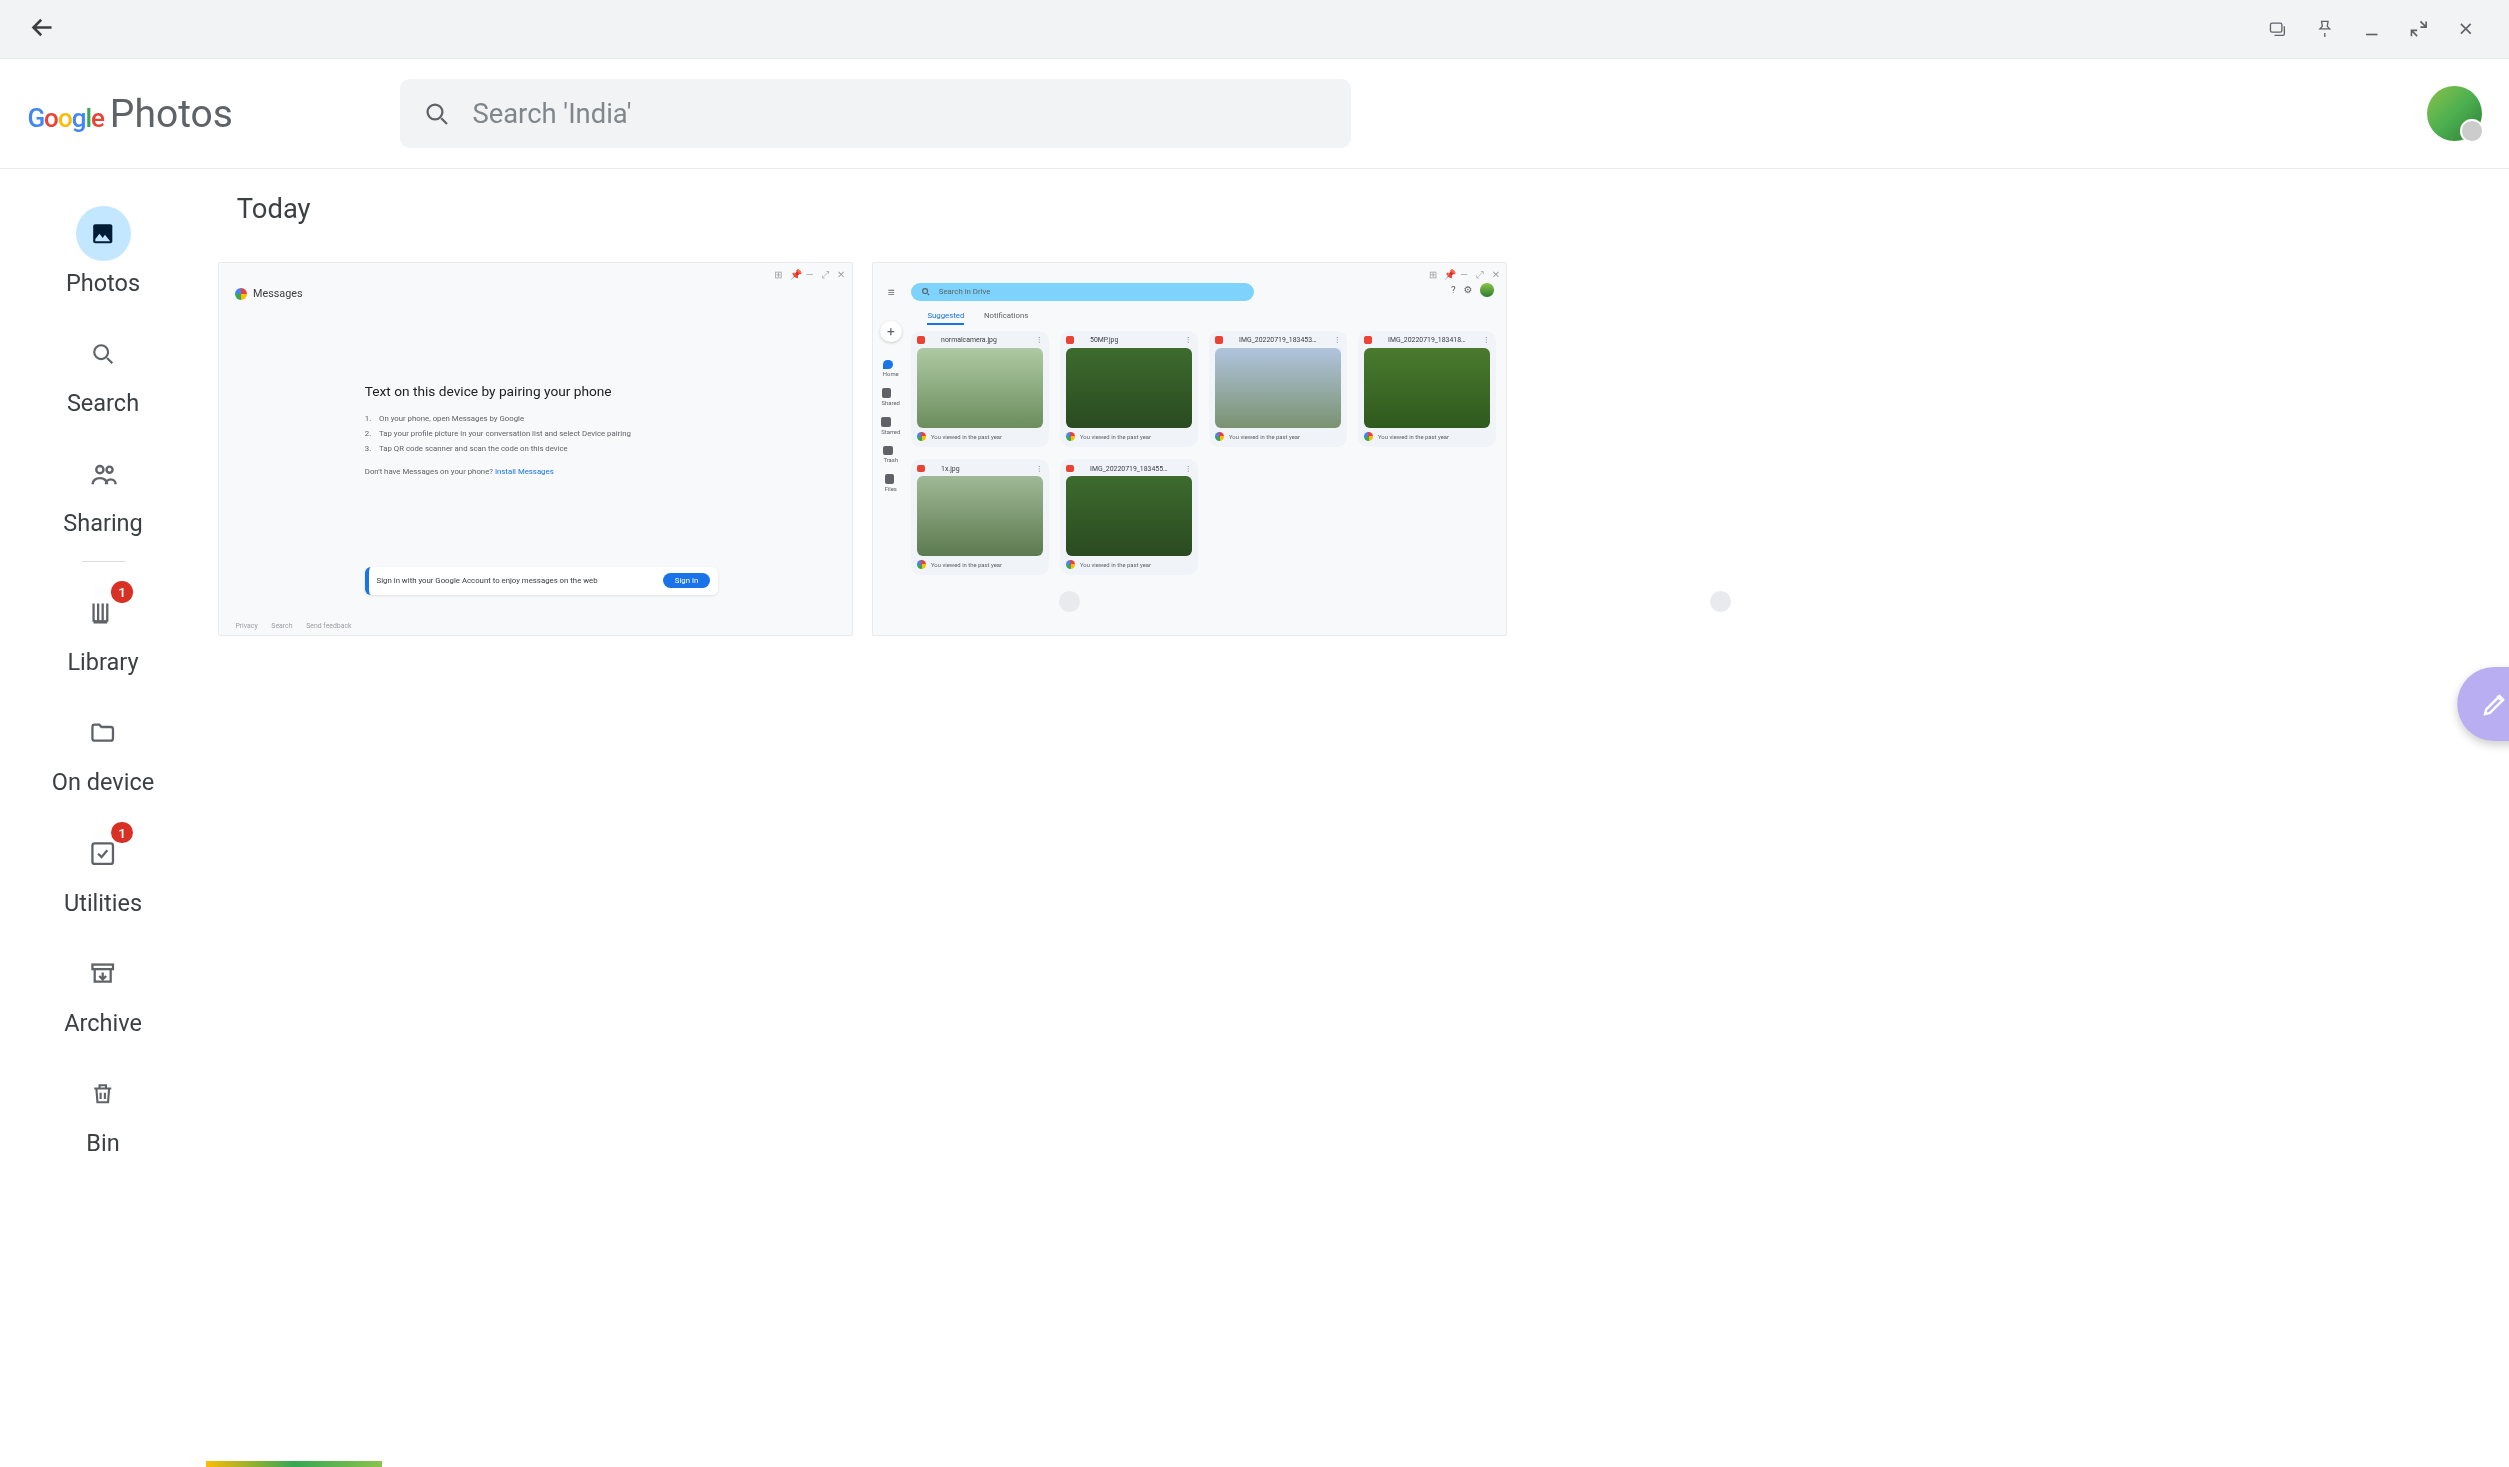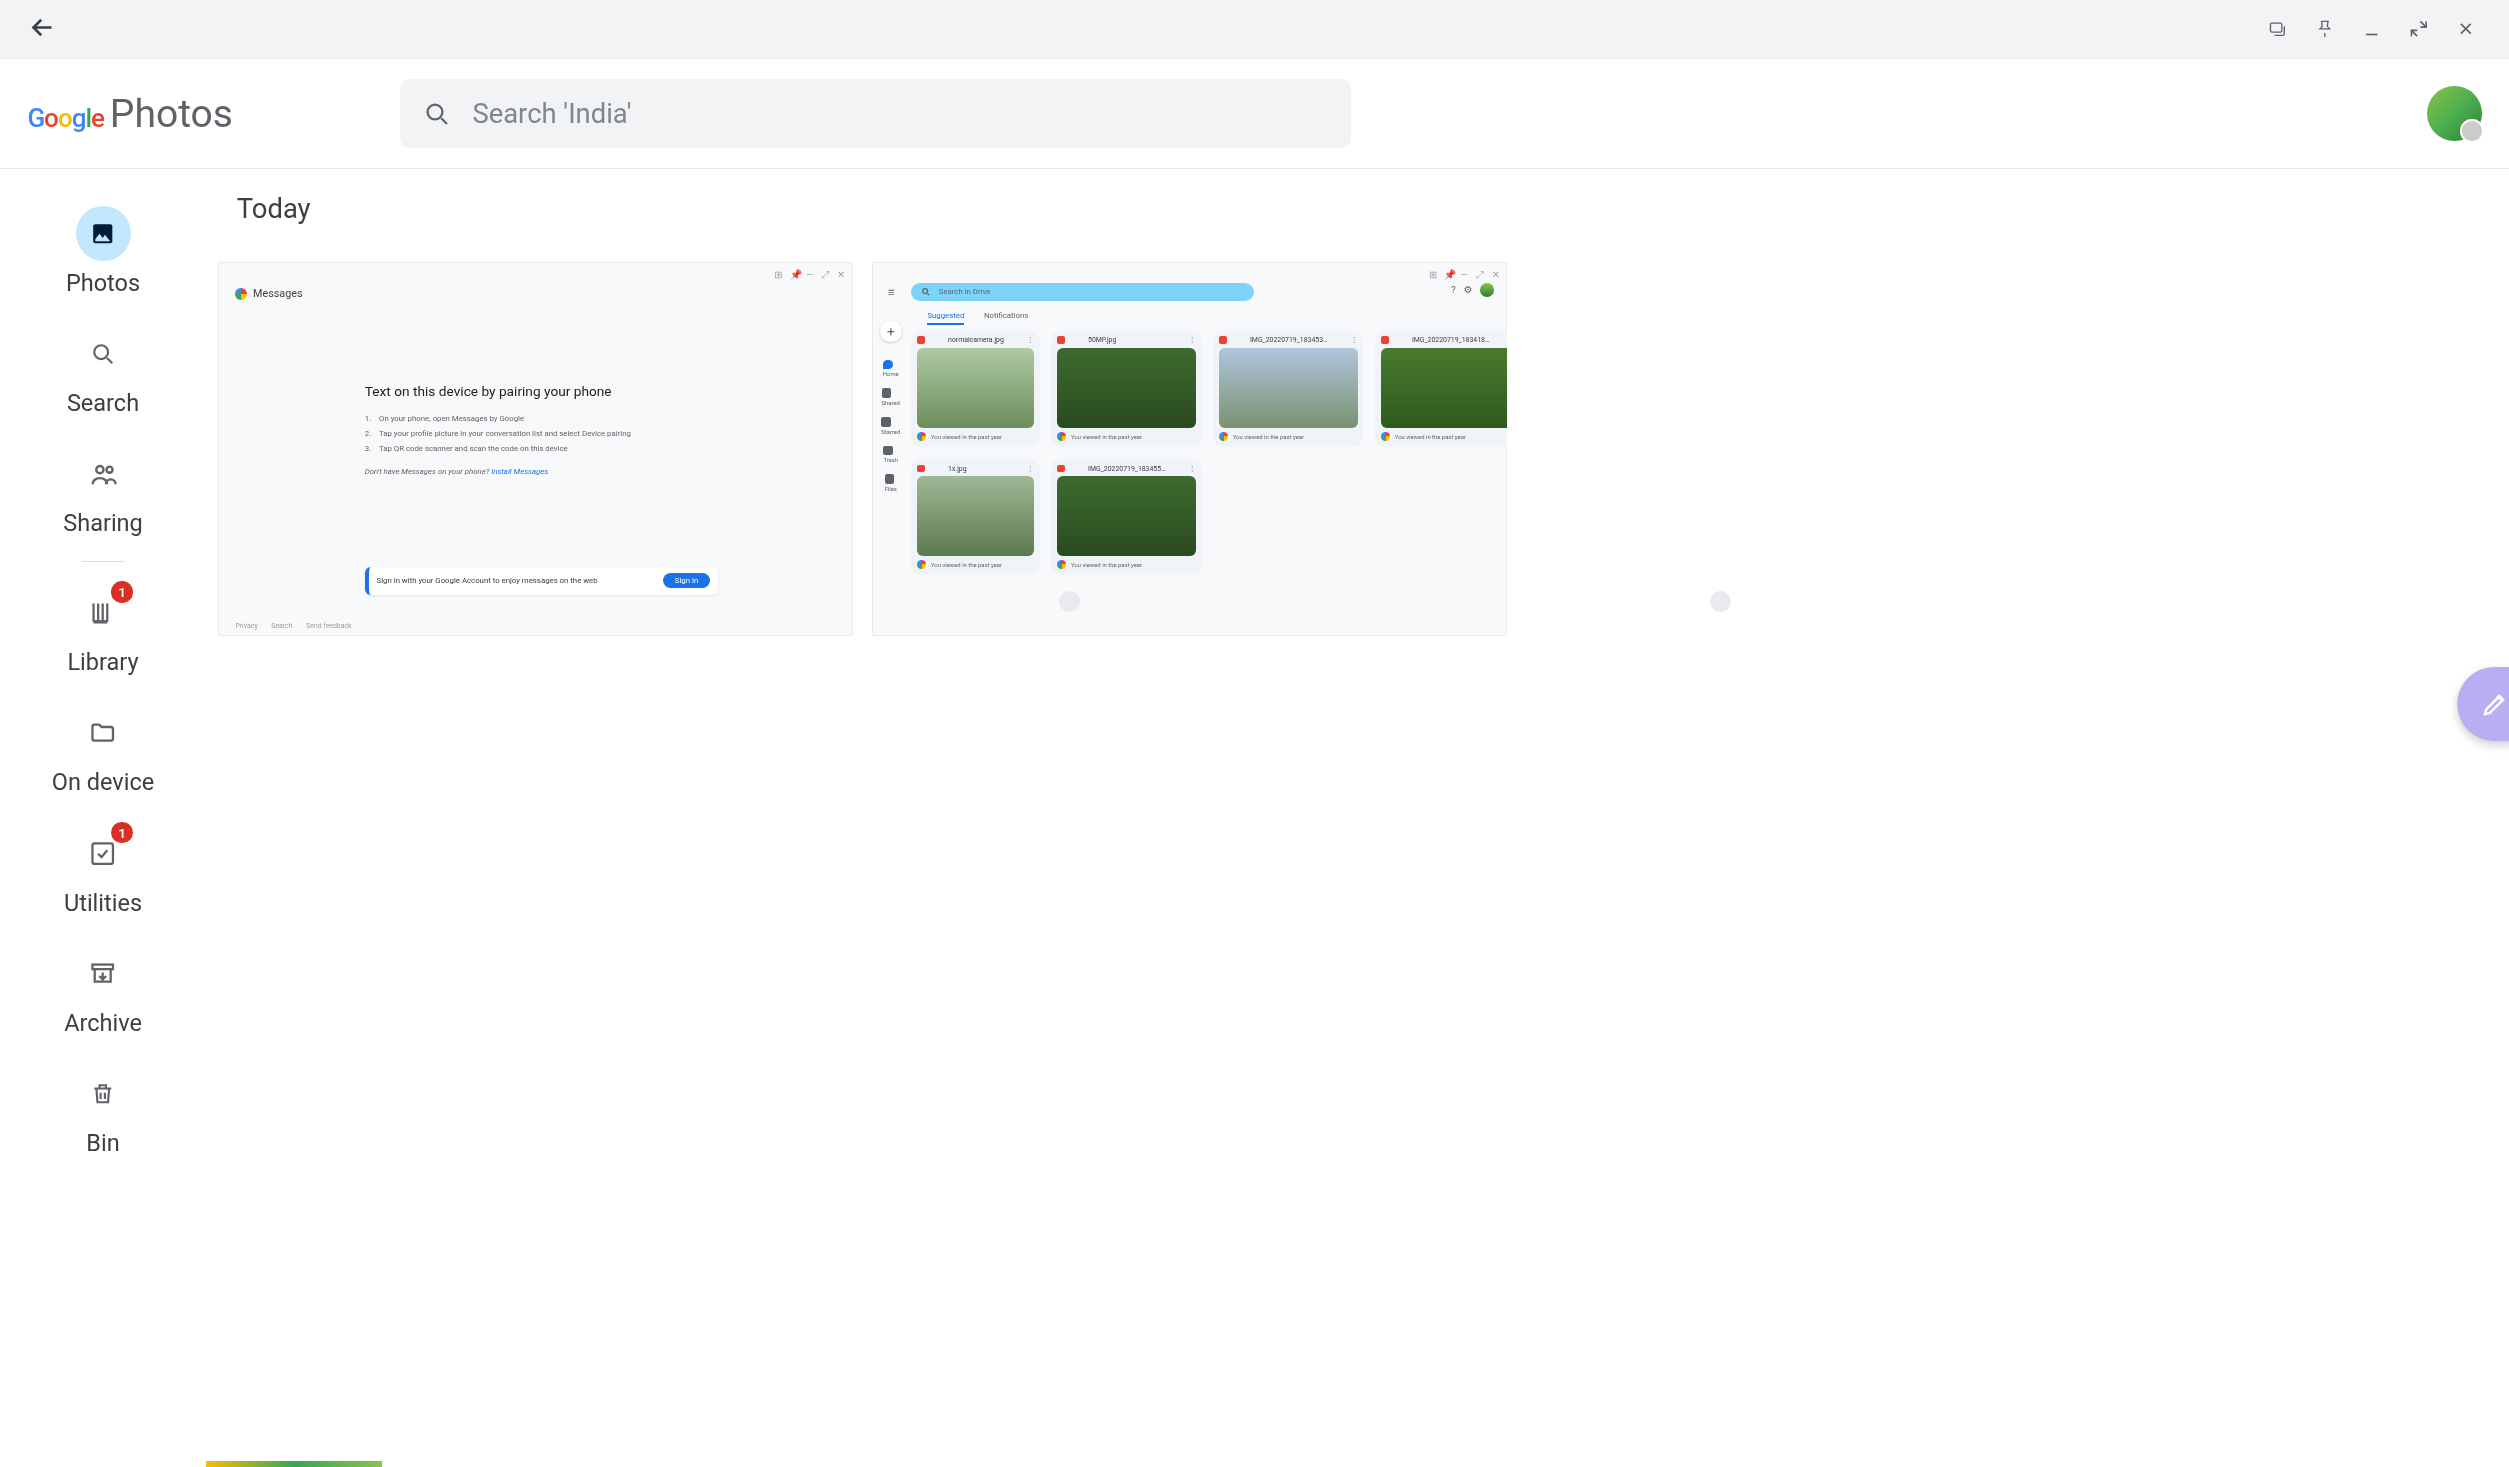--- a/index.html
+++ b/index.html
@@ -117,21 +117,21 @@
   }
   .thumb .mini-bar span { width:9.8px; height:9.8px; }
 
   
   .t1-brand { position:absolute; top:25.5px; left:17.6px; font-size:10.8px; color:#3c4043; display:flex; align-items:flex-end; gap:5.9px; }
   .t1-brand .gdot { width:11.8px;height:11.8px;border-radius:50%; background:conic-gradient(#ea4335 0 25%, #fbbc05 0 50%, #34a853 0 75%, #4285f4 0 100%); }
   .t1-center { position:absolute; left:147px; top:120px; width:294px; }
   .t1-title { font-size:13.7px; color:#202124; line-height:1.4; margin-bottom:11.8px; }
   .t1-steps { list-style:none; font-size:7.8px; color:#5f6368; line-height:1.9; }
   .t1-steps li { display:flex; gap:7.8px; }
-  .t1-link { font-size:7.8px; color:#5f6368; margin-top:9.8px;font-style:italic; }
+  .t1-link { font-size:7.8px; color:#5f6368; margin-top:9.8px; }
   .t1-link a { color:#1a73e8; text-decoration:none; }
   .t1-signin {
     position:absolute; left:147px; bottom:41px; width:353px; height:27.4px;
     background:#fff; border-radius:5.9px; border-left:4.9px solid #1a73e8;
     display:flex; align-items:center; padding:0 7.8px; font-size:7.8px; color:#3c4043;
     box-shadow: 0 1px 2.9px rgba(0,0,0,.1);
   }
   .t1-signin .btn { margin-left:auto; background:#1a73e8; color:#fff; padding:2.9px 11.8px; border-radius:9.8px; font-size:7.8px; }
   .t1-footer { position:absolute; bottom:5.9px; left:17.6px; font-size:6.9px; color:#9aa0a6; display:flex; gap:13.7px; }
 
@@ -158,21 +158,21 @@
   .t2-sidenav div { font-size:5.9px; color:#5f6368; text-align:center; line-height:1.2; }
   .t2-sidenav .ic { width:9.8px; height:9.8px; background:#5f6368; border-radius:2px; margin-bottom:2px; }
   .t2-grid {
     position:absolute; top:69px; left:39px; right:11.8px;
     display:grid; grid-template-columns: repeat(4, 1fr); gap:11.8px;
   }
   .t2-card {
     background:#f0f4f9; border-radius:9.8px; padding:5.9px;
     display:flex; flex-direction:column; gap:3.9px;
   }
-  .t2-card-head { display:flex; align-items:flex-start; gap:23px; font-size:6.9px; color:#3c4043; }
+  .t2-card-head { display:flex; align-items:flex-start; gap:16px; font-size:6.9px; color:#3c4043; }
   .t2-card-head .red { width:7.8px;height:7.8px; background:#ea4335; border-radius:2px; flex-shrink:0; }
   .t2-card-head .fn { flex:1; white-space:nowrap; overflow:hidden; text-overflow:ellipsis; }
   .t2-card-head .dots { color:#5f6368; }
   .t2-img { width:100%; height:80px; border-radius:5.9px; background:#7a9; }
   .t2-meta { display:flex; align-items:center; gap:4.9px; font-size:5.9px; color:#5f6368; }
   .t2-meta .av { width:8.8px;height:8.8px;border-radius:50%; background:conic-gradient(#ea4335 0 25%, #fbbc05 0 50%, #34a853 0 75%, #4285f4 0 100%); }
 
   .scroll-knob {
     position:absolute; top: 329px; width:21.6px; height:21.6px; border-radius:50%;
     background:#e8eaed; z-index:3;

